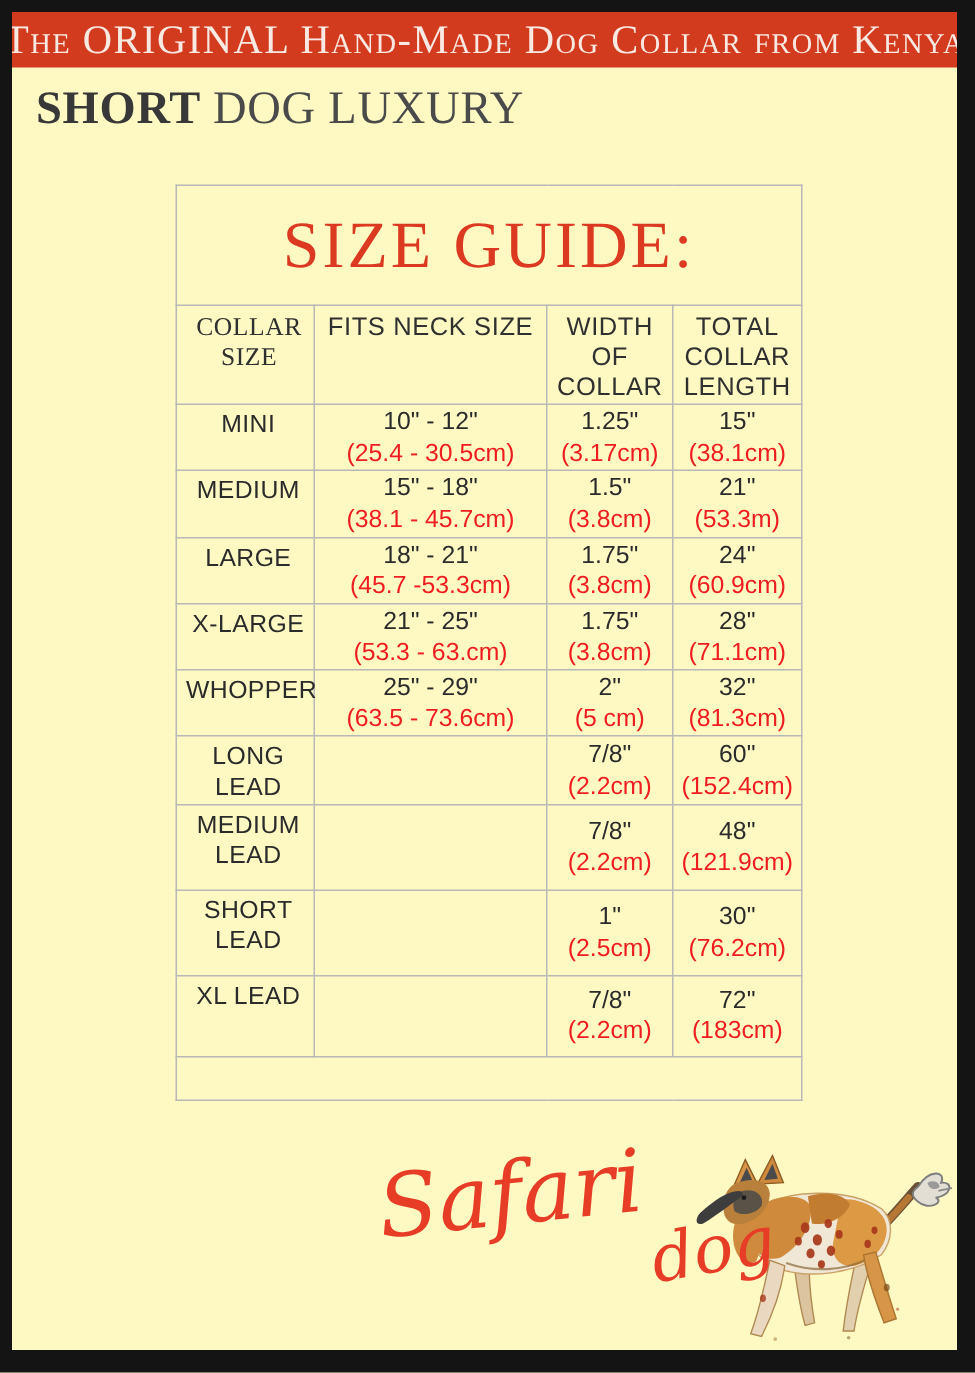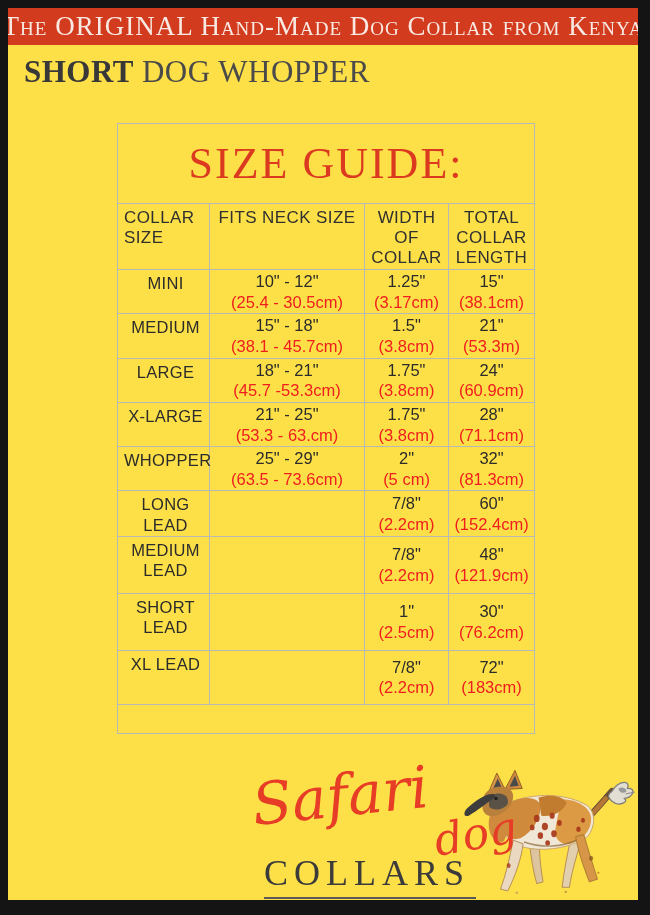--- a/index.html
+++ b/index.html
@@ -6,21 +6,21 @@
   body {
     width:650px; height:915px;
     background:#141414;
     font-family:"Liberation Sans", sans-serif;
     position:relative;
     overflow:hidden;
   }
   .page {
     position:absolute; left:8px; top:8px;
     width:630px; height:892px;
-    background:#fde047;
+    background:#fef9c3;
     overflow:hidden;
   }
   
   .banner {
     height:37px;
     background:var(--banner-bg, #d33b1e);
     display:flex; align-items:center; justify-content:center;
     font-family:"Liberation Serif", serif;
     font-variant:small-caps;
     font-size:27px;
@@ -61,21 +61,21 @@
   tr.col-head th {
     font-weight:normal;
     font-size:17px;
     line-height:1.18;
     letter-spacing:0.4px;
     color:#303030;
     vertical-align:top;
     padding-top:4px;
     text-align:center;
   }
-  tr.col-head th.th-left { text-align:left; padding-left:6px; }
+  tr.col-head th.th-left { text-align:center; padding-left:6px;font-family:Liberation Serif, serif; }
   tbody tr { height:42px; }
   tbody tr:nth-child(7), tbody tr:nth-child(8) { height:57px; }
   tbody tr:nth-child(9) { height:54px; }
   tbody tr:nth-child(10) { height:33px; }
   td.c-label {
     vertical-align:top;
     padding:3px 2px 0 6px;
     font-size:16.5px;
     line-height:1.25;
     letter-spacing:0.3px;
@@ -140,21 +140,21 @@
 </head>
 <body style="background: rgb(20, 20, 20);">
 
 <div class="page">
 
   <div class="banner">
     <span>The ORIGINAL Hand-Made Dog Collar from Kenya</span>
   </div>
 
   <div class="brand">
-    <span class="bold">SHORT</span><span>DOG WHOPPER</span>
+    <span class="bold">SHORT</span><span>DOG LUXURY</span>
   </div>
 
   <table class="size-guide">
     <colgroup>
       <col style="width:92px">
         <col style="width:155px">
         <col style="width:84px">
         <col style="width:86px">
     </colgroup>
     <thead>
@@ -308,21 +308,20 @@
     <tfoot>
       <tr class="empty-row">
         <td colspan="4"></td>
       </tr>
     </tfoot>
   </table>
 
   <div class="logo-block">
     <span class="script-word script-1">Safari</span>
     <span class="script-word script-2">dog</span>
-    <span class="wordmark">COLLARS</span>
     <span class="tagline">Handmade by Zinj Design</span>
 
     <svg class="dog-art" viewBox="0 0 200 150" xmlns="http://www.w3.org/2000/svg">
 
       <path d="M146 62 C158 50 166 40 175 30" stroke="#6b5138" stroke-width="7" fill="none" stroke-linecap="round"></path>
       <path d="M150 58 C158 50 163 44 168 38" stroke="#c97f33" stroke-width="5" fill="none" stroke-linecap="round" opacity="0.8"></path>
       <path d="M175 30 C183 17 196 18 192 27 C202 26 199 37 188 38 C195 41 183 48 175 41 C169 36 171 33 175 30 Z" fill="#e3ded4" stroke="#7d7d7d" stroke-width="1.4"></path>
       <path d="M182 27 C186 25 190 26 191 30 C188 33 183 32 182 27 Z" fill="#9a9a9a"></path>
       <path d="M190 33 C195 32 199 31 200 31" stroke="#8a8a8a" stroke-width="1.2" fill="none"></path>
 

